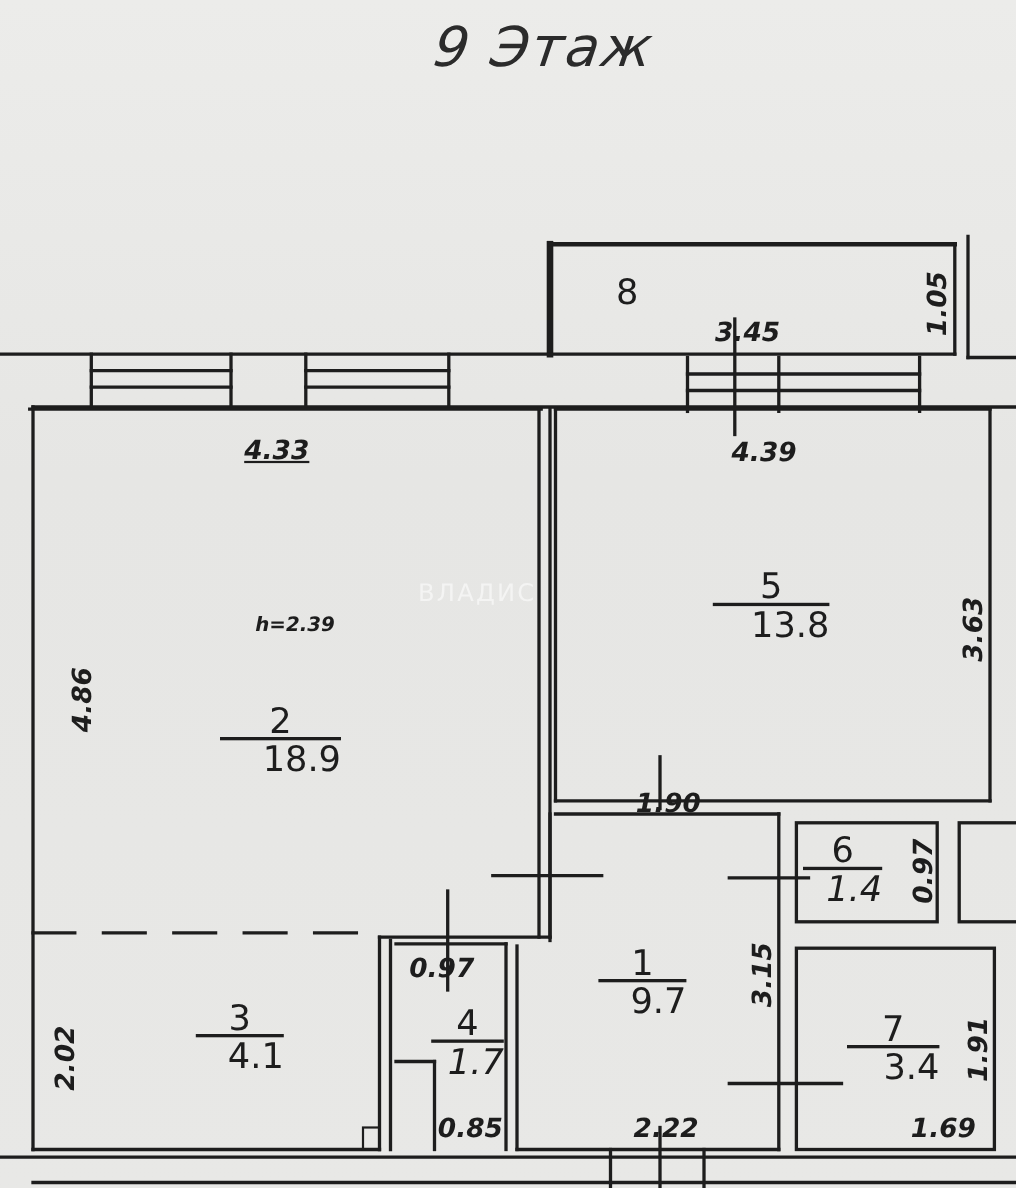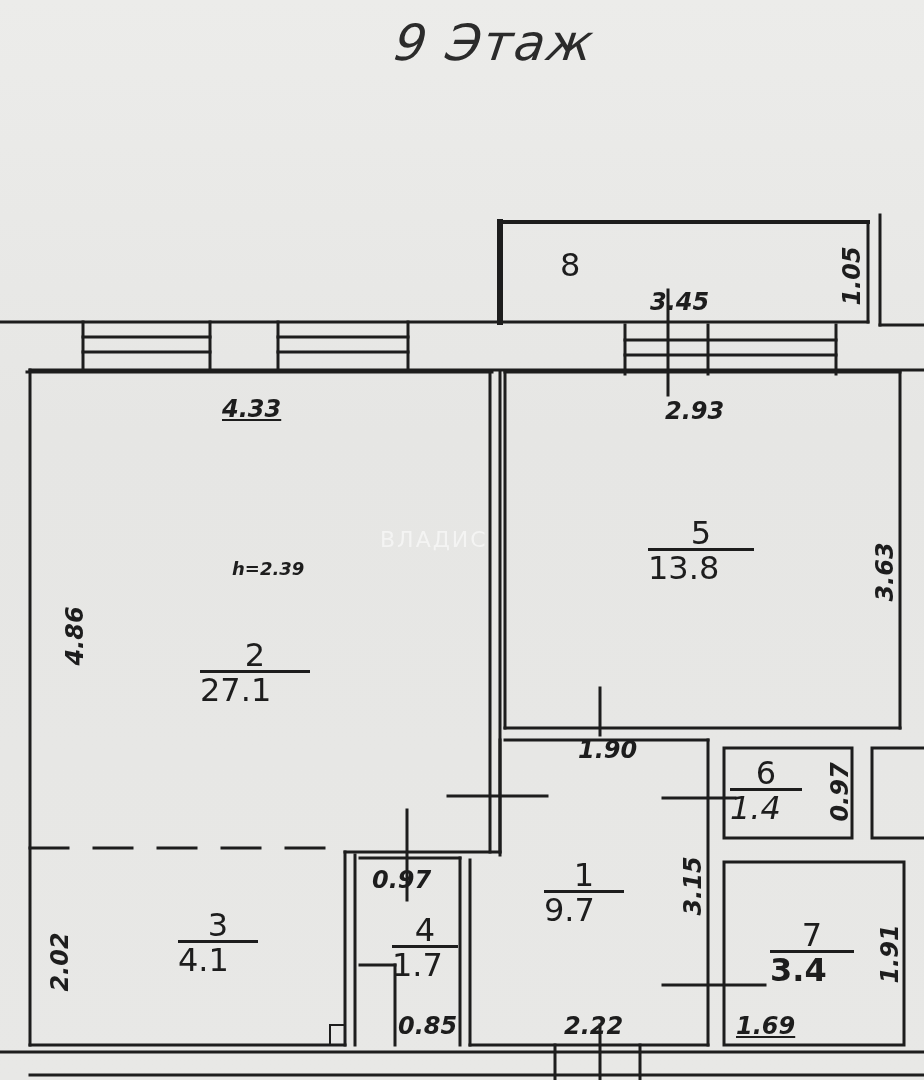--- a/index.html
+++ b/index.html
@@ -22,21 +22,21 @@
   }
   svg.plan { position:absolute; left:0; top:0; }
   .lbl {
     position:absolute; color:#1d1d1d;
     font-family:"DejaVu Sans", sans-serif;
     white-space:nowrap;
   }
   .dim { font-size:24px; font-style:italic; font-weight:bold; }
   .vert { transform:rotate(-90deg); transform-origin:center center; }
   .room-num { font-size:32px; text-align:center; line-height:30px; }
-  .room-area { font-size:32px; text-align:left; line-height:32px; border-top:3px solid #1d1d1d; padding-top:1px; }
+  .room-area { font-size:32px; text-align:right; line-height:32px; border-top:3px solid #1d1d1d; padding-top:1px; }
   .roomlabel { position:absolute; display:flex; flex-direction:column; align-items:center; }
   .watermark {
     position:absolute; left:380px; top:527px;
     font-size:22px; color:rgba(255,255,255,0.55); letter-spacing:2px;
   }
 </style>
 </head>
 <body>
 
 <div class="paper"></div>
@@ -117,62 +117,62 @@
 
     <line x1="0" y1="1052" x2="924" y2="1052" stroke-width="3"></line>
     <line x1="30" y1="1075" x2="924" y2="1075" stroke-width="3"></line>
   </g>
 </svg>
 
 <div class="lbl room-num" style="left:560px; top:250px;">8</div>
 
 <div class="roomlabel" style="left:200px; top:640px; width:110px;">
   <div class="lbl room-num" style="position:static;">2</div>
-  <div class="lbl room-area" style="position:static; width:110px;">27.1</div>
+  <div class="lbl room-area" style="position:static; width:110px;">18.9</div>
 </div>
 
 <div class="roomlabel" style="left:648px; top:518px; width:106px;">
   <div class="lbl room-num" style="position:static;">5</div>
   <div class="lbl room-area" style="position:static; width:106px;">13.8</div>
 </div>
 
 <div class="roomlabel" style="left:544px; top:860px; width:80px;">
   <div class="lbl room-num" style="position:static;">1</div>
   <div class="lbl room-area" style="position:static; width:80px;">9.7</div>
 </div>
 
 <div class="roomlabel" style="left:178px; top:910px; width:80px;">
   <div class="lbl room-num" style="position:static;">3</div>
   <div class="lbl room-area" style="position:static; width:80px;">4.1</div>
 </div>
 
 <div class="roomlabel" style="left:392px; top:915px; width:66px;">
   <div class="lbl room-num" style="position:static;">4</div>
-  <div class="lbl room-area" style="position:static; width:66px;">1.7</div>
+  <div class="lbl room-area" style="position:static; width:66px;font-style:italic;">1.7</div>
 </div>
 
 <div class="roomlabel" style="left:730px; top:758px; width:72px;">
   <div class="lbl room-num" style="position:static;">6</div>
   <div class="lbl room-area" style="position:static; width:72px;font-style:italic;">1.4</div>
 </div>
 
 <div class="roomlabel" style="left:770px; top:920px; width:84px;">
   <div class="lbl room-num" style="position:static;">7</div>
-  <div class="lbl room-area" style="position:static; width:84px;font-weight:bold;">3.4</div>
+  <div class="lbl room-area" style="position:static; width:84px;">3.4</div>
 </div>
 
 <div class="lbl dim" style="left:232px; top:558px; font-size:18px;">h=2.39</div>
 
 <div class="lbl dim" style="left:650px; top:288px;">3.45</div>
 <div class="lbl dim vert" style="left:822px; top:262px;">1.05</div>
 <div class="lbl dim" style="left:222px; top:395px;text-decoration:underline;">4.33</div>
 <div class="lbl dim vert" style="left:45px; top:622px;">4.86</div>
-<div class="lbl dim" style="left:665px; top:397px;">2.93</div>
+<div class="lbl dim" style="left:665px; top:397px;">4.39</div>
 <div class="lbl dim vert" style="left:855px; top:558px;">3.63</div>
-<div class="lbl dim" style="left:578px; top:736px;">1.90</div>
+<div class="lbl dim" style="left:578px; top:716px;">1.90</div>
 <div class="lbl dim vert" style="left:663px; top:872px;">3.15</div>
-<div class="lbl dim" style="left:564px; top:1012px;">2.22</div>
+<div class="lbl dim" style="left:576px; top:1012px;">2.22</div>
 <div class="lbl dim vert" style="left:810px; top:778px;">0.97</div>
 <div class="lbl dim vert" style="left:860px; top:940px;">1.91</div>
-<div class="lbl dim" style="left:736px; top:1012px;text-decoration:underline;">1.69</div>
+<div class="lbl dim" style="left:828px; top:1012px;">1.69</div>
 <div class="lbl dim vert" style="left:30px; top:948px;">2.02</div>
 <div class="lbl dim" style="left:372px; top:866px;">0.97</div>
 <div class="lbl dim" style="left:398px; top:1012px;">0.85</div>
 
 </body></html>

